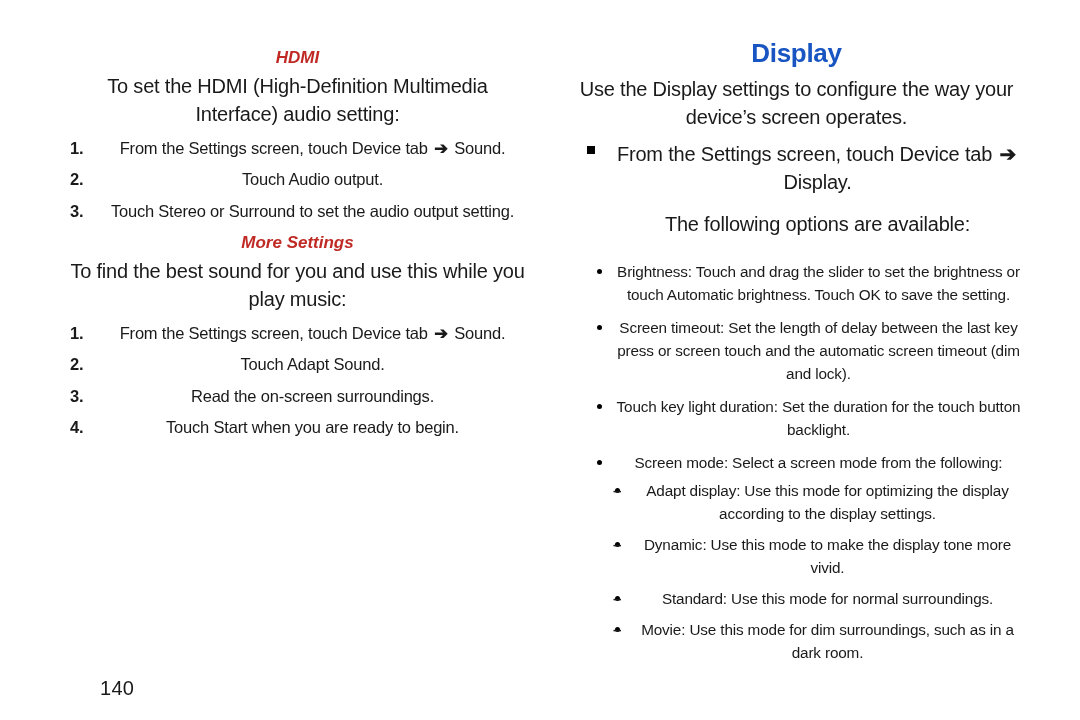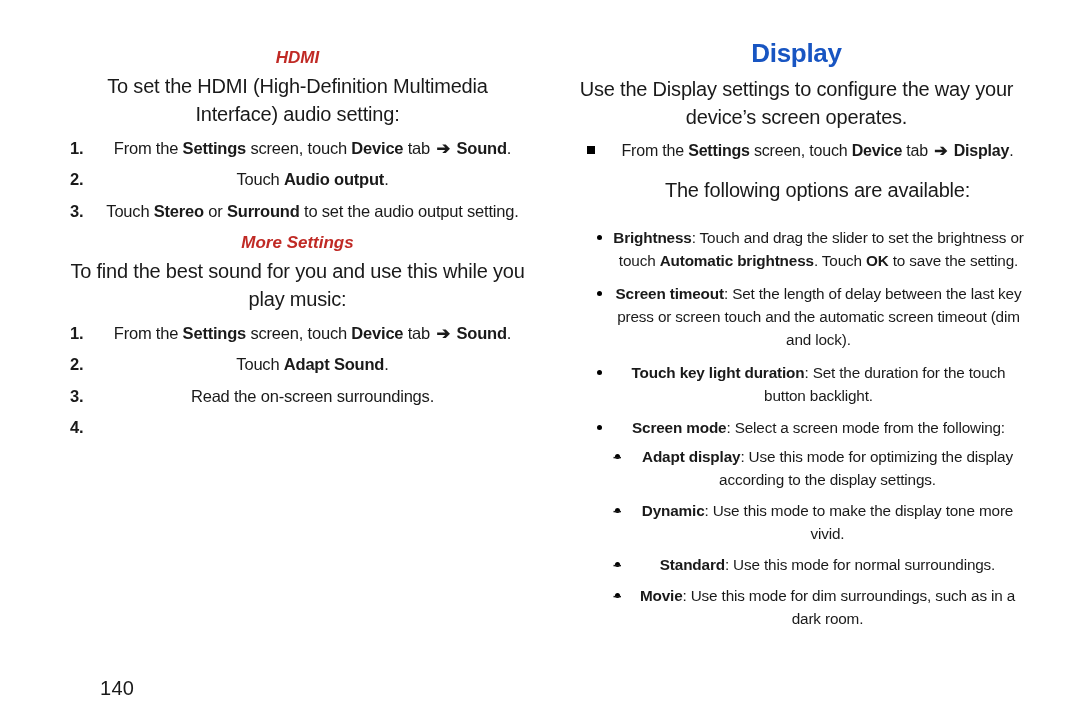--- a/index.html
+++ b/index.html
@@ -71,21 +71,21 @@
     font-weight: 700;
   }
 
   
   .sq-list {
     margin: 0 0 8px 0;
     padding-left: 42px;
   }
   .sq-list .li {
     position: relative;
-    font-size: 16px;
+    font-size: 20px;
     line-height: 1.42;
     margin-bottom: 4px;
     letter-spacing: -0.2px;
   }
   .sq-list .li::before {
     content: "";
     position: absolute;
     left: -24px;
     top: 6px;
     width: 8px;
@@ -128,21 +128,21 @@
     margin-bottom: 8px;
     letter-spacing: -0.15px;
   }
   .dash-list .li .dash {
     position: absolute;
     left: -18px;
     top: 0;
     font-weight: 700;
   }
 
-  .b { font-weight: 700; }
+  .b { font-weight: 400; }
 
   .arrow {
     display: inline-block;
     font-weight: 700;
     margin: 0 2px;
   }
 
   .page-number {
     position: absolute;
     left: 100px;
@@ -199,20 +199,23 @@
         </span>
       </div>
       <div class="li">
         <span class="num">3.</span>
         <span>
           <span>Read the on-screen surroundings.</span>
         </span>
       </div>
       <div class="li">
         <span class="num">4.</span>
+        <span>
+          <span>Touch </span><span class="b">Start</span><span> when you are ready to begin.</span>
+        </span>
       </div>
     </div>
 
   </div>
 
   <div class="col col-right">
 
     <div class="h-section-blue">Display</div>
     <p class="body-p">Use the Display settings to configure the way your device’s screen operates.</p>
 

